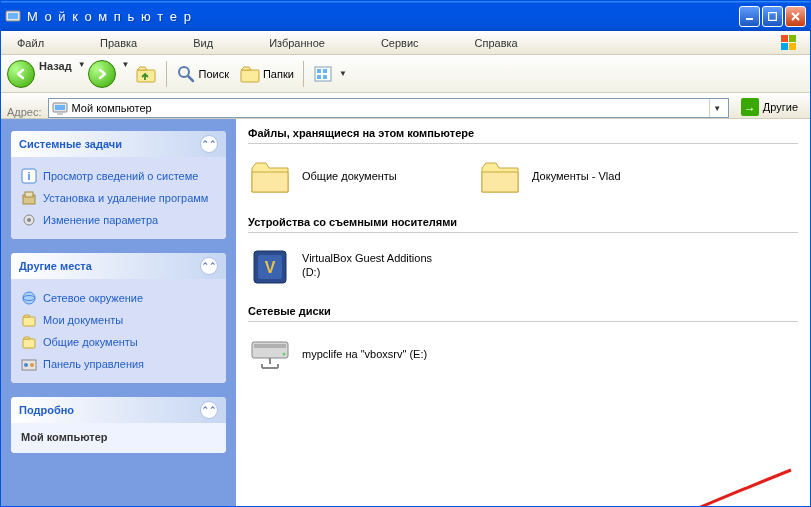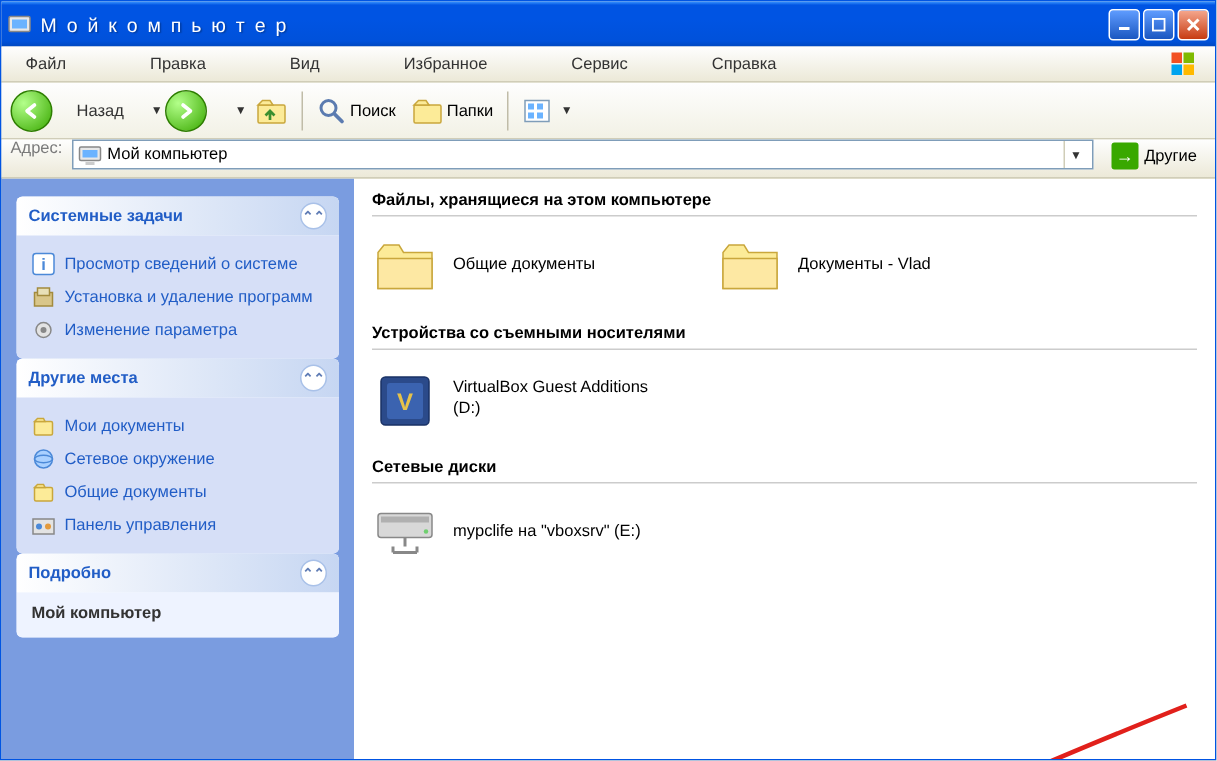--- a/index.html
+++ b/index.html
@@ -14,36 +14,36 @@
 .tb-btn { width: 21px; height: 21px; border: 1px solid white; border-radius: 3px; display: flex; align-items: center; justify-content: center; font-size: 12px; font-weight: bold; color: white; }
 .tb-min, .tb-max { background: linear-gradient(to bottom, #5f9cff, #1b57c1); }
 .tb-close { background: linear-gradient(to bottom, #f5a78d, #c73c12); }
 
 .menubar { height: 24px; background: linear-gradient(to bottom, #fefefe, #ece9d8); border-bottom: 1px solid #d0cdb8; display: flex; align-items: center; padding-left: 8px; font-size: 11px; color: #333; position: relative; gap: 40px; }
 .menubar .menu-item { padding: 3px 8px; cursor: default; }
 .menubar .winlogo { position: absolute; right: 6px; top: 2px; width: 28px; height: 20px; }
 
 .toolbar { height: 38px; background: linear-gradient(to bottom, #fefefe, #f2f1e5); border-bottom: 1px solid #d0cdb8; display: flex; align-items: center; padding: 0 6px; gap: 2px; }
 .tb-sep { width: 1px; height: 26px; background: #c0bca8; margin: 0 3px; }
-.nav-btn { display: flex; align-items: center; gap: 16px; font-size: 11px; color: #333; cursor: default; }
+.nav-btn { display: flex; align-items: flex-start; gap: 4px; font-size: 11px; color: #333; cursor: default; font-weight: bold; }
 .circle-btn { width: 28px; height: 28px; border-radius: 50%; display: flex; align-items: center; justify-content: center; }
 .circle-green { background: radial-gradient(circle at 30% 30%, #b3ff8a, #39a800); border: 1px solid #2d7d00; }
 .tb-text-btn { display: flex; align-items: center; gap: 2px; font-size: 11px; padding: 2px 4px; }
 .drop-caret { font-size: 8px; color: #333; margin-left: 2px; }
 
-.addressbar { height: 26px; background: linear-gradient(to bottom, #fefefe, #ece9d8); border-bottom: 1px solid #d0cdb8; display: flex; align-items: flex-start; padding: 0 6px; font-size: 11px; gap: 6px; }
+.addressbar { height: 26px; background: linear-gradient(to bottom, #fefefe, #ece9d8); border-bottom: 1px solid #d0cdb8; display: flex; align-items: flex-end; padding: 0 6px; font-size: 11px; gap: 6px; }
 .addressbar .addr-label { color: #7a7a7a; }
 .addressbar .addr-input { flex: 1; height: 20px; background: white; border: 1px solid #7f9db9; display: flex; align-items: center; padding: 0 3px; gap: 4px; }
 .addr-dd { width: 16px; height: 18px; border-left: 1px solid #d0cdb8; display: flex; align-items: center; justify-content: center; font-size: 8px; color: #333; }
 .go-btn { display: flex; align-items: center; gap: 4px; font-size: 11px; padding: 2px 6px; }
 .go-arrow { width: 18px; height: 18px; background: #39a800; border-radius: 2px; display: flex; align-items: center; justify-content: center; color: white; font-weight: bold; font-size: 12px; }
 
 .content { flex: 1; display: flex; overflow: hidden; }
 
-.sidepanel { width: 235px; background: #7a9ce0; padding: 12px 10px; display: flex; flex-direction: column; overflow-y: auto; }
+.sidepanel { width: 235px; background: #7a9ce0; padding: 12px 10px; display: flex; flex-direction: column; gap: 14px; overflow-y: auto; }
 .task-box { background: linear-gradient(to bottom, #ffffff, #eef3ff); border-radius: 4px; overflow: hidden; }
 .task-header { height: 26px; background: linear-gradient(to right, #ffffff, #c6d6f2); display: flex; align-items: center; justify-content: space-between; padding: 0 8px; font-size: 11px; font-weight: bold; color: #215dc6; }
 .task-header .chev { width: 18px; height: 18px; border-radius: 50%; background: #fff; border: 1px solid #a9c1e8; display: flex; align-items: center; justify-content: center; font-size: 9px; color: #5f7cb5; }
 .task-body { background: #d6dff7; padding: 8px 10px; font-size: 11px; color: #215dc6; }
 .task-link { display: flex; align-items: center; gap: 6px; padding: 3px 0; cursor: default; }
 .task-link .tlicon { width: 16px; height: 16px; flex-shrink: 0; }
 .task-body-dark { background: #eef3ff; padding: 8px 10px; font-size: 11px; color: #333; }
 .detail-title { font-weight: bold; font-size: 11px; margin-bottom: 2px; }
 .detail-sub { font-size: 11px; color: #7a7a7a; }
 
@@ -224,34 +224,34 @@
 
       <div class="task-box">
         <div class="task-header">
           <span>Другие места</span>
           <span class="chev">⌃⌃</span>
         </div>
         <div class="task-body">
           <div class="task-link">
             <span class="tlicon">
                 <svg width="16" height="16">
+                  <circle cx="8" cy="8" r="6" fill="#a9d0ff" stroke="#4b89d8"></circle>
+                  <ellipse cx="8" cy="8" rx="6" ry="2.5" fill="none" stroke="#4b89d8"></ellipse>
+                </svg>
+              </span>
+            <span>Сетевое окружение</span>
+          </div>
+          <div class="task-link">
+            <span class="tlicon">
+                <svg width="16" height="16">
                   <rect x="2" y="5" width="12" height="9" rx="1" fill="#fceb98" stroke="#c9a73c"></rect>
                   <path d="M2 5 l2 -2 h4 l1 2z" fill="#fceb98" stroke="#c9a73c"></path>
                 </svg>
               </span>
             <span>Мои документы</span>
-          </div>
-          <div class="task-link">
-            <span class="tlicon">
-                <svg width="16" height="16">
-                  <circle cx="8" cy="8" r="6" fill="#a9d0ff" stroke="#4b89d8"></circle>
-                  <ellipse cx="8" cy="8" rx="6" ry="2.5" fill="none" stroke="#4b89d8"></ellipse>
-                </svg>
-              </span>
-            <span>Сетевое окружение</span>
           </div>
           <div class="task-link">
             <span class="tlicon">
                 <svg width="16" height="16">
                   <rect x="2" y="5" width="12" height="9" rx="1" fill="#fceb98" stroke="#c9a73c"></rect>
                   <path d="M2 5 l2 -2 h4 l1 2z" fill="#fceb98" stroke="#c9a73c"></path>
                 </svg>
               </span>
             <span>Общие документы</span>
           </div>

